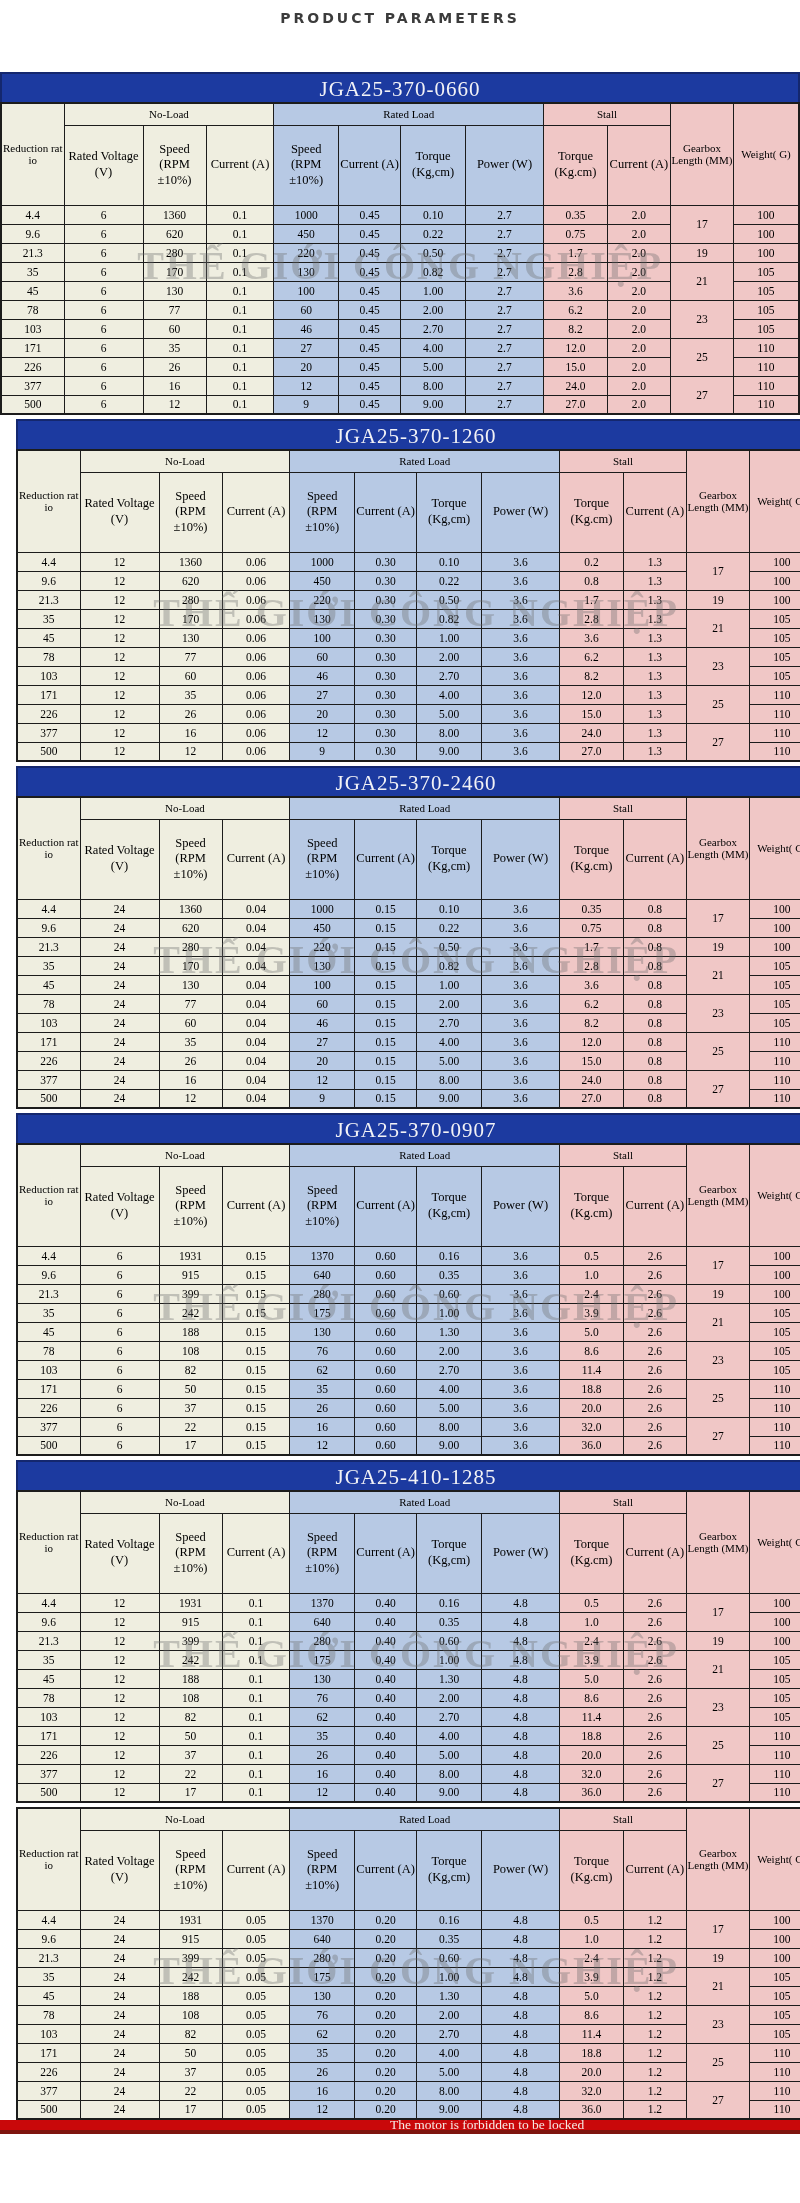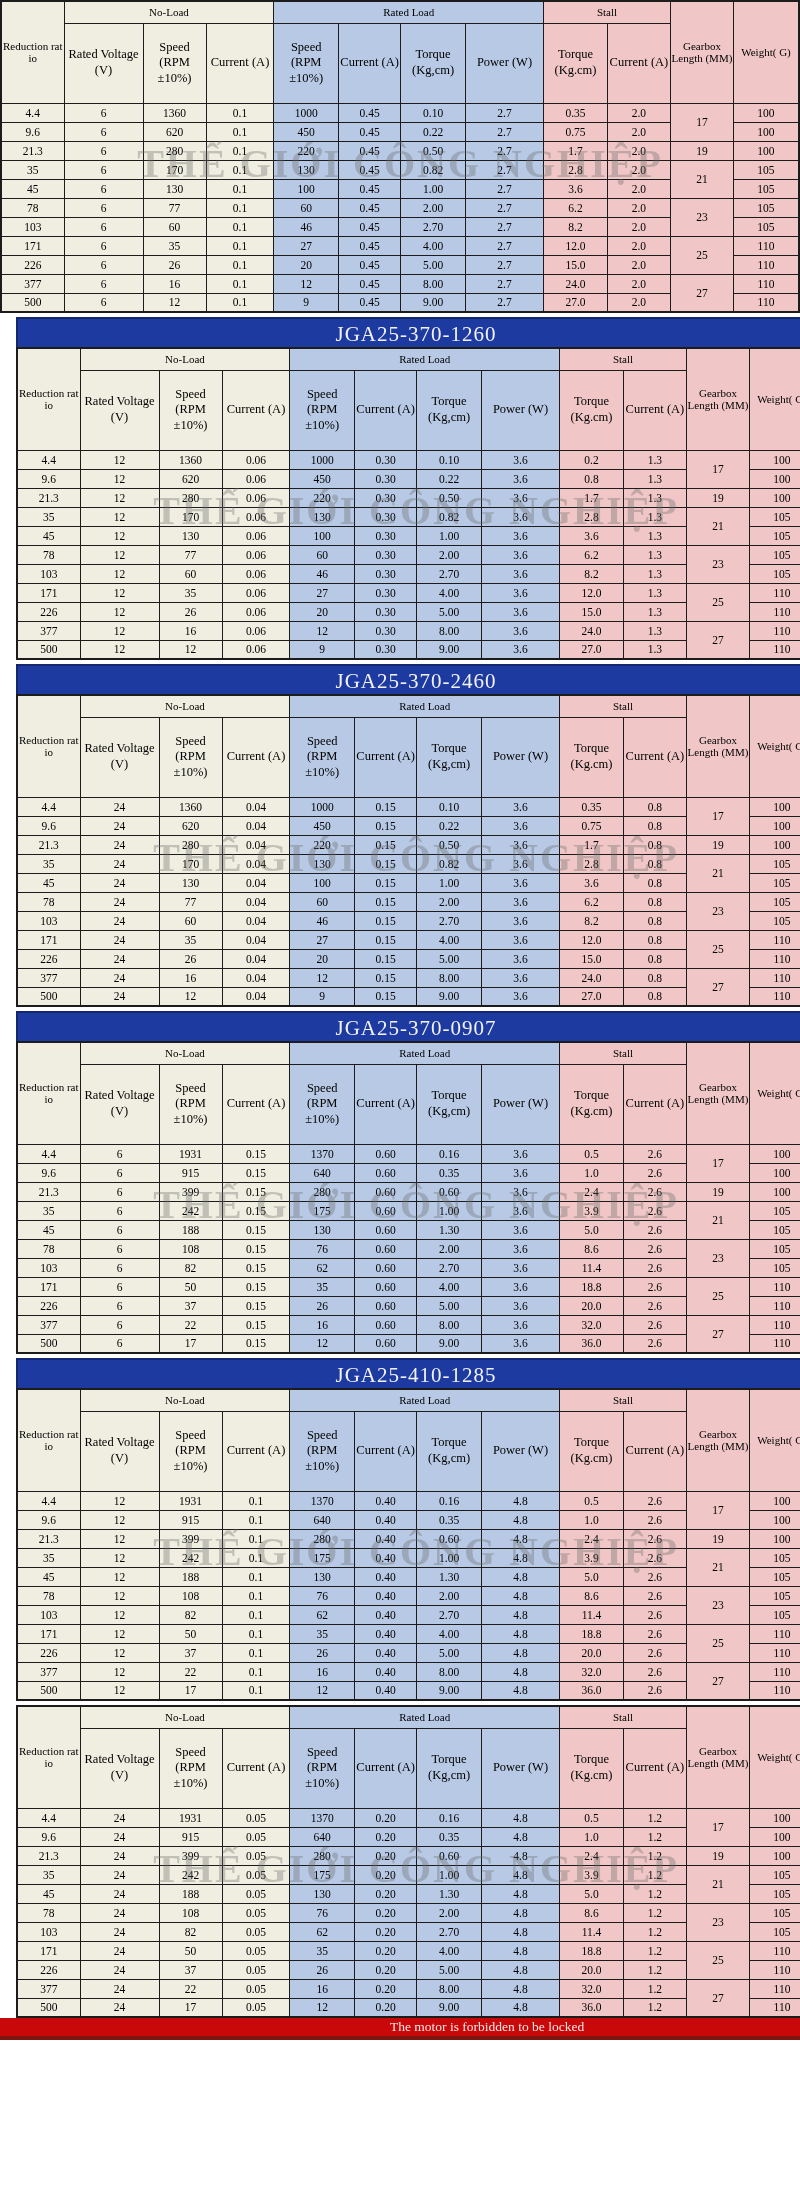--- a/index.html
+++ b/index.html
@@ -63,39 +63,41 @@
     transform: translate(-50%, -50%);
     font-size: 40px;
     font-weight: bold;
     white-space: nowrap;
     color: rgba(105,105,105,0.35);
     letter-spacing: 2px;
     pointer-events: none;
     z-index: 3;
   }
   .warning-bar {
-    height: 22px;
+    height: 14px;
     background: #c9080a;
     border-bottom: 4px solid #7e150e;
     display: flex;
     align-items: center;
   }
   .warning-text {
     color: #f5e9e4;
     font-size: 13.5px;
     margin-left: 390px;
     white-space: nowrap;
   }
 </style>
 </head>
 <body>
 
 <div class="page">
+  <div class="page-title">PRODUCT PARAMETERS</div>
   <div id="tables">
       <section class="motor-table">
+        <div class="tbl-title">JGA25-370-0660</div>
         <div class="tbl-wrap">
           <table>
             <colgroup>
               <col style="width: 7.9%;">
               <col style="width: 9.9%;">
               <col style="width: 7.9%;">
               <col style="width: 8.5%;">
               <col style="width: 8.1%;">
               <col style="width: 7.8%;">
               <col style="width: 8.1%;">

